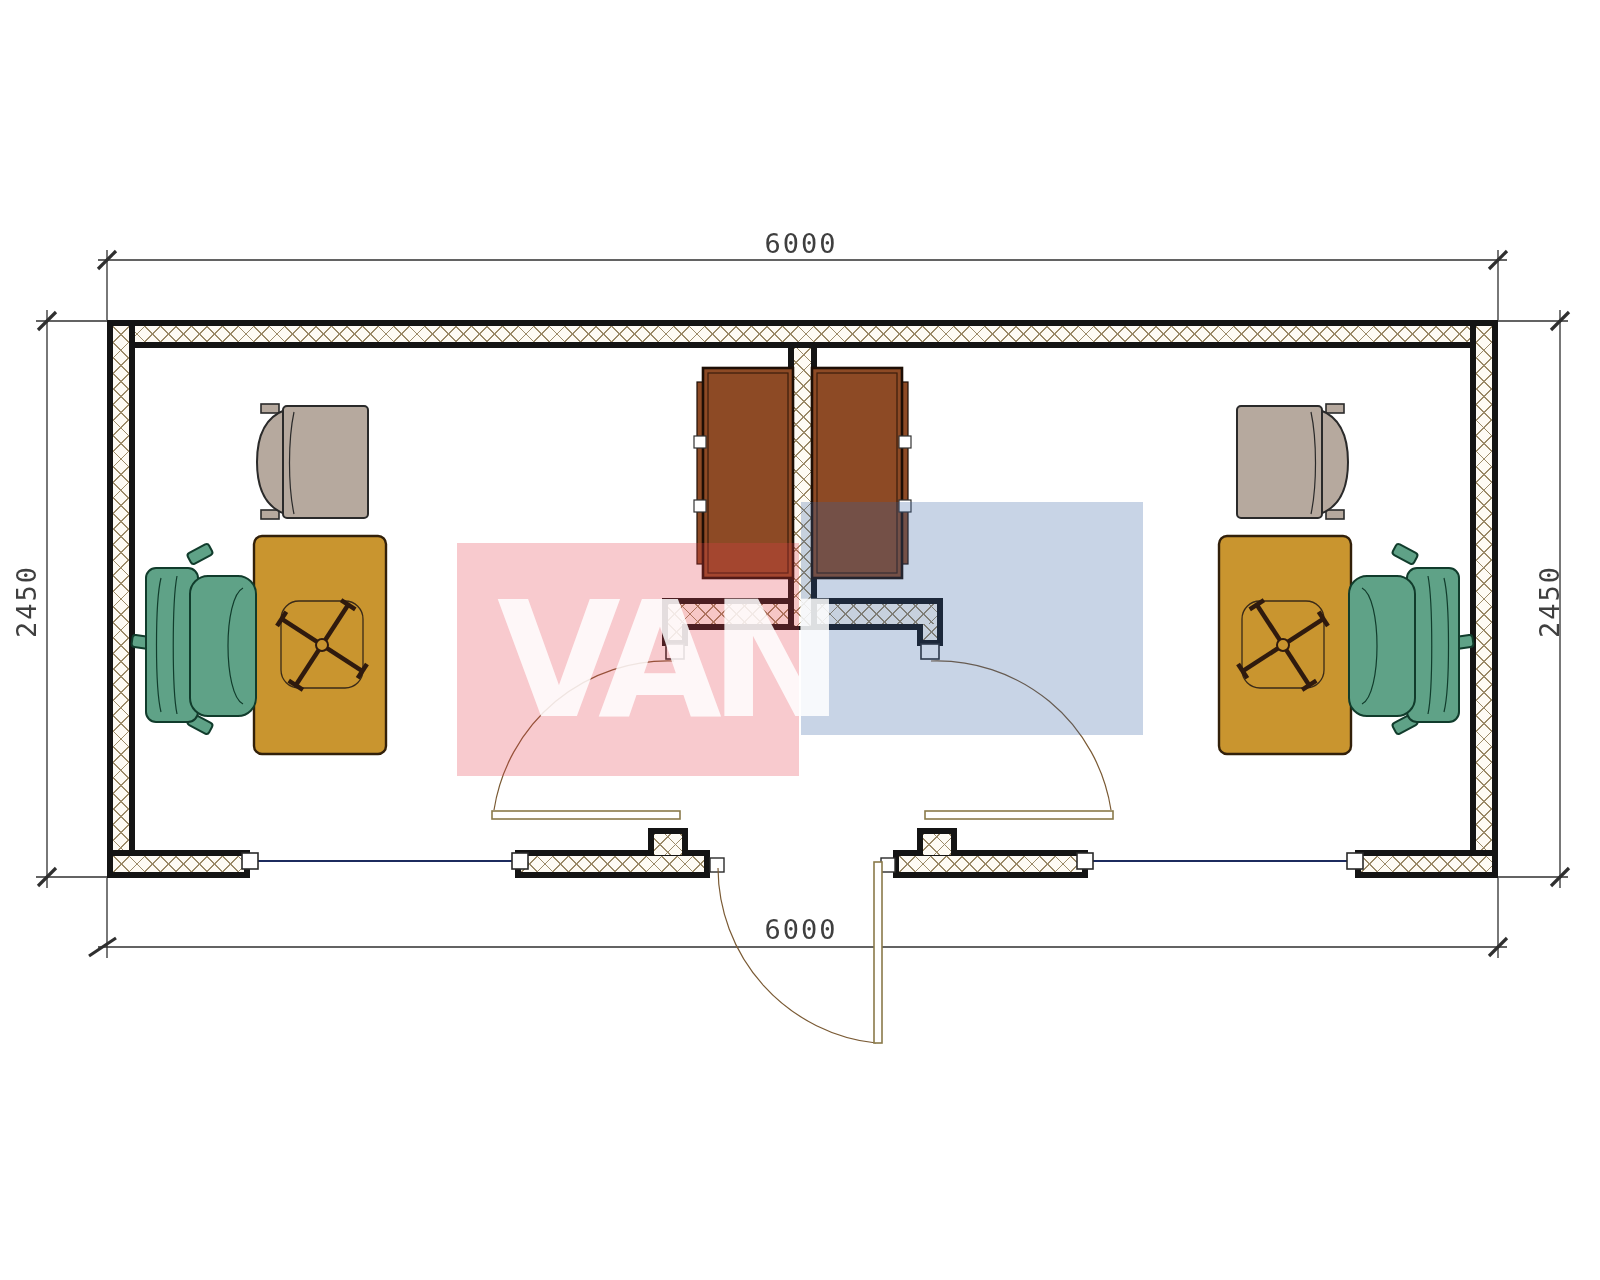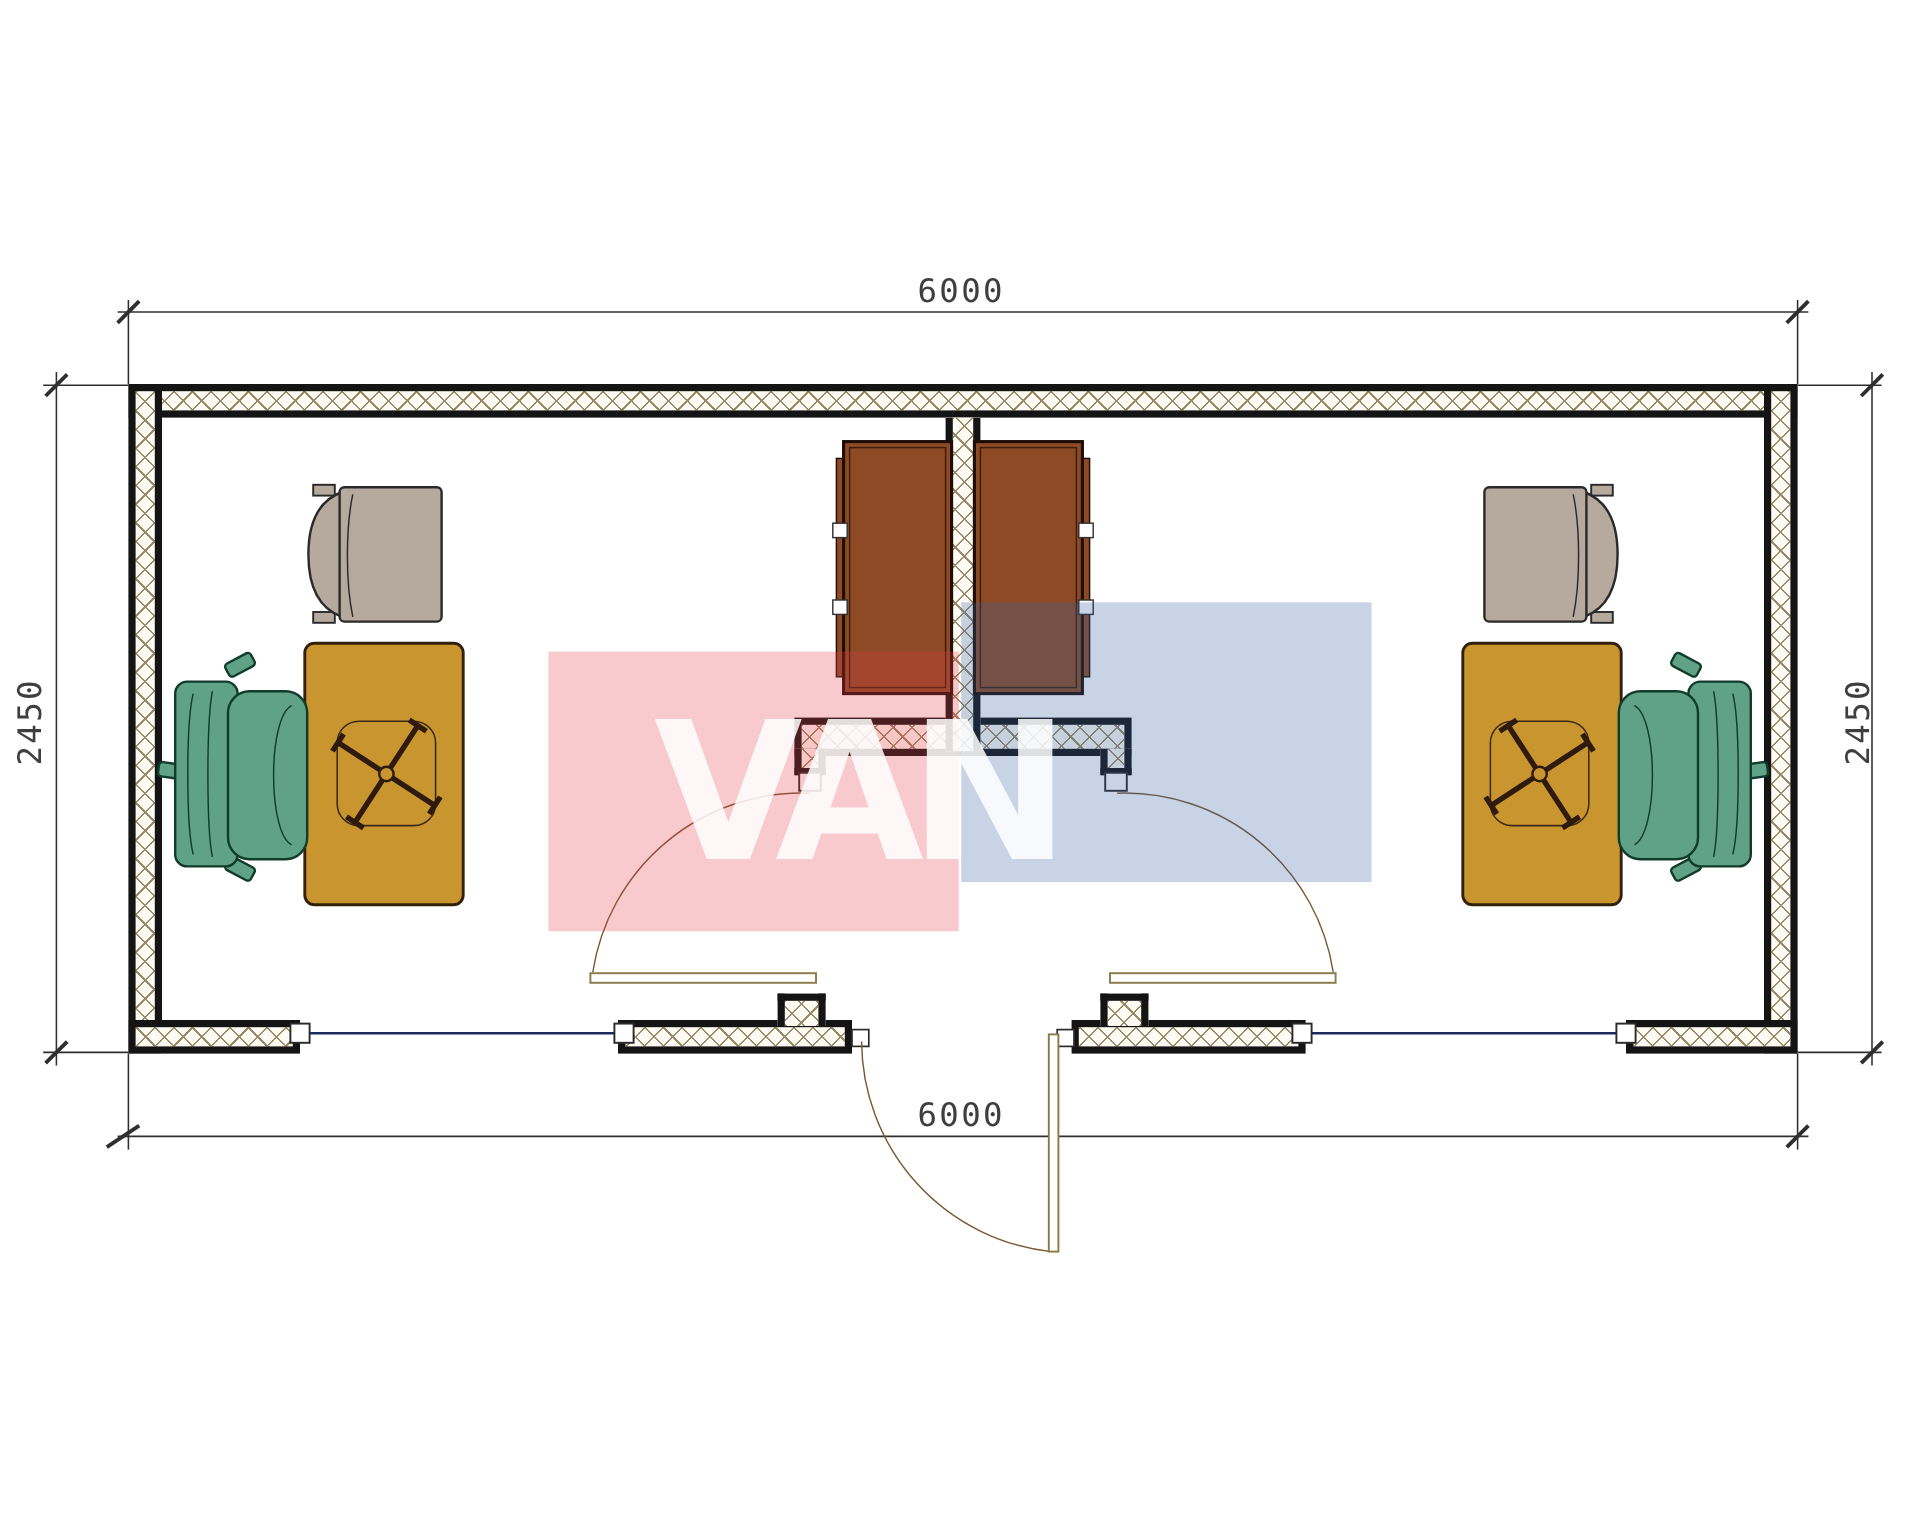--- a/index.html
+++ b/index.html
@@ -34,21 +34,21 @@
     color:var(--dim-text); z-index:40;
   }
   .dim-vert{transform:rotate(-90deg);}
   
   .wm-block{position:absolute;z-index:50;}
   .wm-red{left:457px;top:543px;width:342px;height:233px;background:var(--wm-red);}
   .wm-blue{left:801px;top:502px;width:342px;height:233px;background:var(--wm-blue);}
   .wm-text{
     position:absolute;z-index:51;color:var(--wm-text);
     font-family:"DejaVu Sans", sans-serif;font-weight:bold;font-size:160px;
-    line-height:1;letter-spacing:-12px;white-space:nowrap;margin-left:48px;
+    line-height:1;letter-spacing:-12px;white-space:nowrap;
   }
   .wm-van{left:497px;top:581px;}
   .wm-da{left:879px;top:538px;}
 </style>
 </head>
 <body>
 
 <div id="canvas">
 
   <div class="wall" style="left:107px;top:320px;width:1391px;height:28px;"></div>

